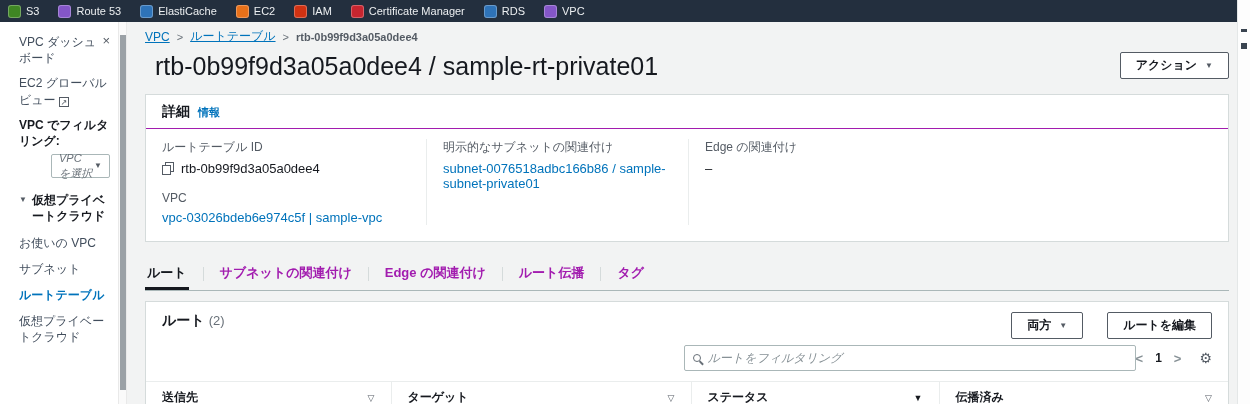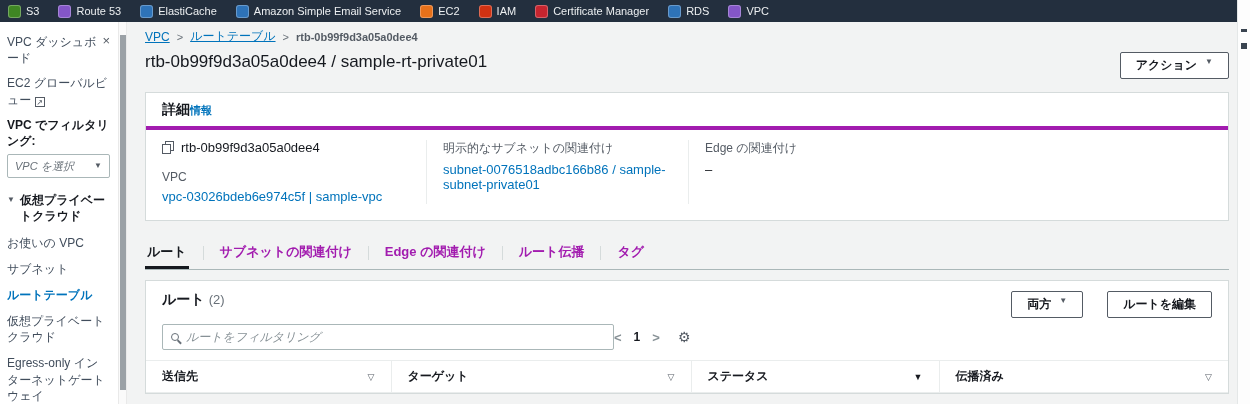--- a/index.html
+++ b/index.html
@@ -10,50 +10,50 @@
 
   
   .bookmarks { height:22px; background:#232f3e; display:flex; align-items:center; gap:19px; padding-left:8px; flex:0 0 auto; }
   .bm { display:flex; align-items:center; gap:5px; color:#eceff1; font-size:11px; font-weight:500; white-space:nowrap; cursor:default; }
   .bm-ico { width:13px; height:13px; border-radius:3px; display:inline-block; box-shadow:inset 0 0 0 1px rgba(255,255,255,.28); }
 
   
   .page { display:flex; height:382px; }
 
   
-  .sidebar { width:118px; background:#fff; padding:12px 8px 0 7px; flex:0 0 auto; overflow:hidden; line-height:1.35; }
+  .sidebar { width:118px; background:#fff; padding:12px 8px 0 19px; flex:0 0 auto; overflow:hidden; line-height:1.35; }
   .sb-row { display:flex; justify-content:space-between; align-items:flex-start; margin-bottom:9px; color:#414d5c; }
   .sb-close { color:#545b64; font-size:13px; line-height:1; cursor:pointer; }
   .sb-link { color:#414d5c; margin-bottom:9px; }
   .ext { display:inline-block; width:10px; height:10px; border:1px solid #545b64; font-size:8px; line-height:9px; text-align:center; color:#545b64; vertical-align:-1px; }
   .sb-filter-label { font-weight:700; color:#16191f; margin:4px 0 5px; }
-  .sb-select { border:1px solid #aab7b8; border-radius:2px; height:24px; display:flex; align-items:center; justify-content:space-between; padding:0 7px; margin-bottom:14px; background:#fff; cursor:pointer; }
+  .sb-select { border:1px solid #aab7b8; border-radius:2px; height:24px; display:flex; align-items:center; justify-content:space-between; padding:0 7px; margin-bottom:14px; background:#fff; cursor:pointer;margin-left:32px; }
   .sb-select .ph { font-style:italic; color:#687078; font-size:11px; }
   .caret { font-size:8px; color:#545b64; }
   .sb-section { font-weight:700; color:#16191f; margin-bottom:10px; display:flex; gap:5px; }
   .sb-section .caret { margin-top:3px; }
   .sb-item { color:#414d5c; margin-bottom:10px; cursor:pointer; }
   .sb-item.active { color:#0073bb; font-weight:700; }
 
   
   .sb-scroll { width:9px; background:#fafafa; border-left:1px solid #e9e9e9; border-right:1px solid #e9e9e9; position:relative; flex:0 0 auto; }
   .sb-thumb { position:absolute; top:13px; bottom:14px; left:1px; width:6px; background:#9ba1a6; }
 
   
   .content { flex:1; padding:6px 8px 0 18px; overflow:hidden; }
   .breadcrumb { font-size:12px; display:flex; align-items:center; gap:7px; margin-bottom:7px; }
   .breadcrumb a { color:#0073bb; text-decoration:underline; cursor:pointer; }
   .bc-sep { color:#687078; font-size:11px; }
   .bc-cur { color:#545b64; font-size:11px; font-weight:600; }
   .title-row { display:flex; justify-content:space-between; align-items:flex-start; margin-bottom:13px; }
-  .page-title { font-size:17px; font-weight:500; color:#16191f; }
-  .btn { background:#fff; border:1px solid #545b64; border-radius:2px; font-weight:700; font-size:12px; color:#16191f; padding:4px 15px; display:inline-flex; gap:8px; cursor:pointer; white-space:nowrap; }
+  .page-title { font-size:25px; font-weight:500; color:#16191f;margin-left:10px; }
+  .btn { background:#fff; border:1px solid #545b64; border-radius:2px; font-weight:700; font-size:12px; color:#16191f; padding:4px 15px; display:inline-flex; align-items:center; gap:8px; cursor:pointer; white-space:nowrap; }
 
   .card { background:#fff; border:1px solid #d5dbdb; }
-  .card-hd { padding:8px 16px 7px; border-bottom:4px solid #a21caf; display:flex; align-items:baseline; gap:0; }
+  .card-hd { padding:8px 16px 7px; border-bottom:1px solid #a21caf; display:flex; align-items:baseline; gap:8px; }
   .card-title { font-size:14px; font-weight:700; }
   .info-link { font-size:11px; color:#0073bb; font-weight:700; cursor:pointer; }
 
   .details-grid { display:grid; grid-template-columns:280px 262px 248px 1fr; padding:10px 0 16px; }
   .dcol { padding:0 16px; }
   .dcol + .dcol { border-left:1px solid #eaeded; }
   .field + .field { margin-top:15px; }
   .flabel { color:#545b64; font-size:12px; margin-bottom:5px; }
   .fvalue { font-size:13px; color:#16191f; display:flex; align-items:center; gap:7px; }
   .fvalue a { color:#0073bb; text-decoration:none; cursor:pointer; }
@@ -65,21 +65,21 @@
   .tabs { display:flex; align-items:center; border-bottom:1px solid #aab7b8; margin:16px 0 10px; }
   .tab { font-size:13px; font-weight:700; color:#a21caf; padding:6px 2px 8px; cursor:pointer; white-space:nowrap; }
   .tab.active { color:#16191f; border-bottom:3px solid #16191f; padding-bottom:5px; }
   .tab-sep { width:1px; height:14px; background:#d5dbdb; margin:0 14px; align-self:center; }
 
   
   .routes-hd { padding:10px 16px 2px; display:flex; justify-content:space-between; align-items:flex-start; }
   .sec-title { font-size:14px; font-weight:700; }
   .sec-count { color:#687078; font-weight:400; font-size:13px; margin-left:4px; }
   .hd-btns { display:flex; gap:24px; }
-  .toolbar2 { padding:4px 16px 10px; display:flex; justify-content:flex-start; align-items:center; }
+  .toolbar2 { padding:4px 16px 10px; display:flex; justify-content:flex-end; align-items:center; }
   .search { width:452px; height:26px; border:1px solid #aab7b8; border-radius:2px; display:flex; align-items:center; padding:0 8px; gap:7px; background:#fff; }
   .s-ico { width:8px; height:8px; border:1.5px solid #687078; border-radius:50%; position:relative; flex:0 0 auto; }
   .s-ico::after { content:''; position:absolute; width:5px; height:1.5px; background:#687078; transform:rotate(45deg); right:-4px; bottom:-2px; }
   .search input { border:none; outline:none; flex:1; font-size:12px; font-family:inherit; color:#16191f; background:transparent; }
   .search input::placeholder { color:#879196; font-style:italic; }
   .pager { display:flex; align-items:center; gap:12px; color:#879196; font-size:13px; }
   .pager .pg-num { color:#16191f; font-weight:700; font-size:12px; }
   .pager .chev { cursor:pointer; font-weight:700; }
   .gear { color:#545b64; font-size:14px; cursor:pointer; margin-left:6px; }
 
@@ -110,24 +110,20 @@
         </div>
       <div class="bm">
           <span class="bm-ico" style="background: rgb(132, 86, 200);"></span>
           <span>Route 53</span>
         </div>
       <div class="bm">
           <span class="bm-ico" style="background: rgb(46, 115, 184);"></span>
           <span>ElastiCache</span>
         </div>
       <div class="bm">
-          <span class="bm-ico" style="background: rgb(46, 115, 184);"></span>
-          <span>Amazon Simple Email Service</span>
-        </div>
-      <div class="bm">
           <span class="bm-ico" style="background: rgb(232, 113, 26);"></span>
           <span>EC2</span>
         </div>
       <div class="bm">
           <span class="bm-ico" style="background: rgb(209, 50, 18);"></span>
           <span>IAM</span>
         </div>
       <div class="bm">
           <span class="bm-ico" style="background: rgb(199, 37, 47);"></span>
           <span>Certificate Manager</span>
@@ -159,21 +155,20 @@
           <span class="caret">▼</span>
         </div>
         <div class="sb-section">
           <span class="caret">▼</span>
           <span>仮想プライベートクラウド</span>
         </div>
         <div class="sb-item">お使いの VPC</div>
         <div class="sb-item">サブネット</div>
         <div class="sb-item active">ルートテーブル</div>
         <div class="sb-item">仮想プライベートクラウド</div>
-        <div class="sb-item">Egress-only インターネットゲートウェイ</div>
 
       </aside>
 
       <div class="sb-scroll">
         <div class="sb-thumb"></div>
       </div>
 
       <main class="content">
 
         <div class="breadcrumb">
@@ -193,20 +188,21 @@
         </div>
 
         <section class="card">
           <div class="card-hd">
             <span class="card-title">詳細</span>
             <span class="info-link">情報</span>
           </div>
           <div class="details-grid">
             <div class="dcol">
               <div class="field">
+                <div class="flabel">ルートテーブル ID</div>
                 <div class="fvalue">
                   <span class="copy"></span>
                   <span>rtb-0b99f9d3a05a0dee4</span>
                 </div>
               </div>
               <div class="field">
                 <div class="flabel">VPC</div>
                 <div class="fvalue">
                     <a>vpc-03026bdeb6e974c5f | sample-vpc</a>
                   </div>

